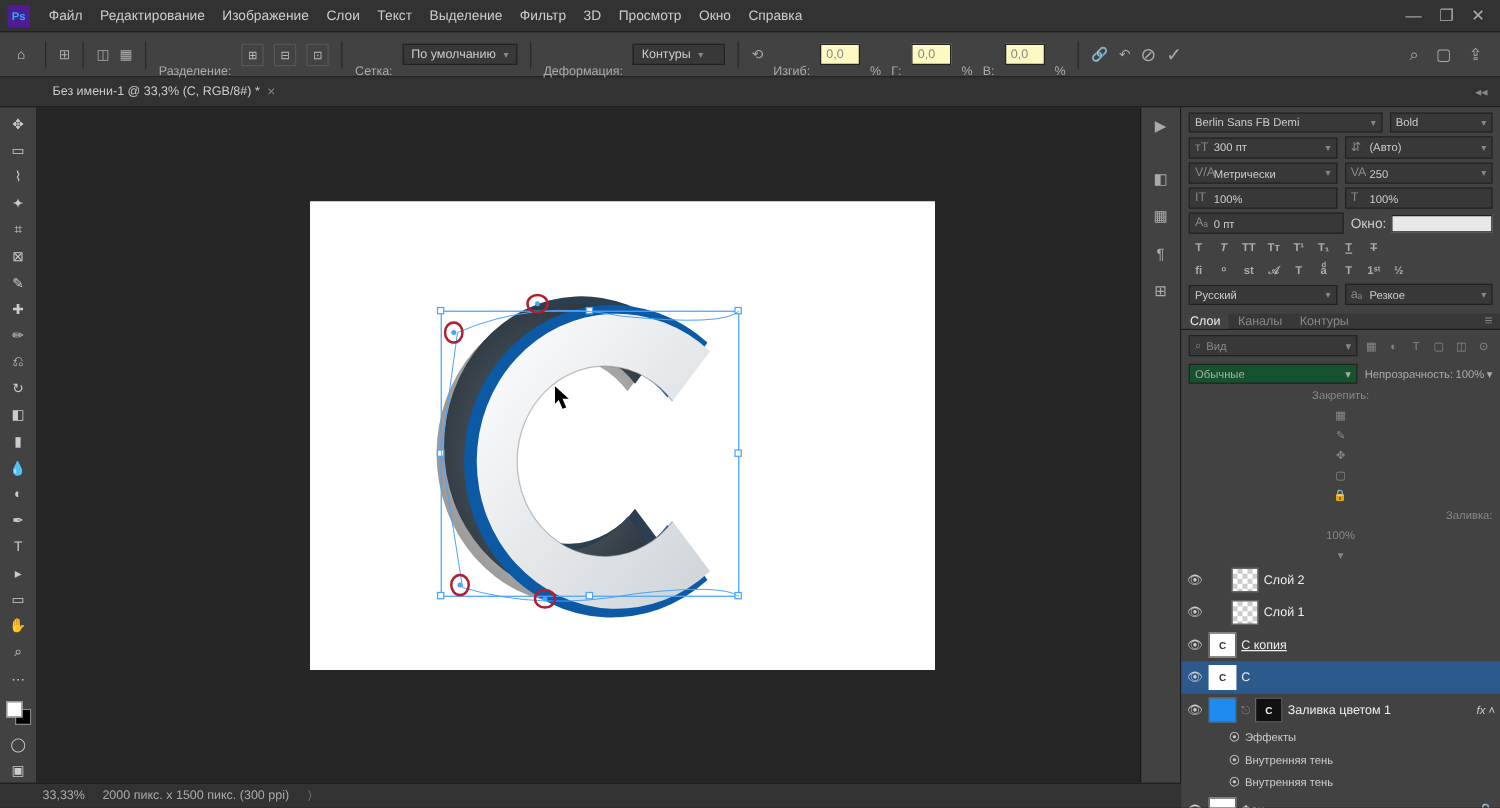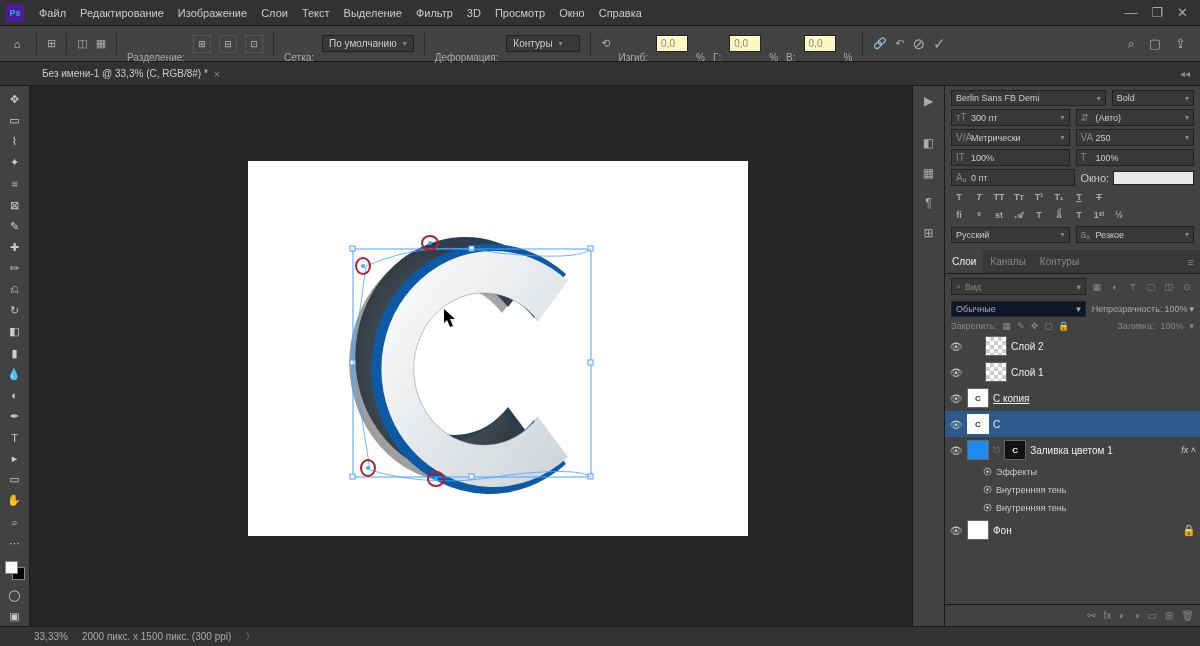--- a/index.html
+++ b/index.html
@@ -65,23 +65,23 @@
 .char-toggles { display: flex; gap: 4px; margin-top: 4px; }
 .char-toggles .tog { width: 16px; height: 14px; display: flex; align-items: center; justify-content: center; font-size: 9px; font-weight: bold; color: #aaa; cursor: pointer; }
 
 
 .layers-panel { flex: 1; background: #424242; display: flex; flex-direction: column; }
 .layers-search { padding: 4px 6px; display: flex; gap: 4px; align-items: center; }
 .layers-search .search-field { flex: 1; background: #383838; border: 1px solid #222; padding: 2px 4px; display: flex; align-items: center; gap: 4px; color: #888; font-size: 9px; }
 .layers-search .filter-icons { display: flex; gap: 4px; }
 .layers-search .filter-icons span { width: 14px; height: 14px; display: flex; align-items: center; justify-content: center; color: #888; font-size: 9px; }
 .layers-opts { display: flex; padding: 2px 6px; gap: 6px; align-items: center; font-size: 9px; color: #aaa; }
-.layers-opts .blend { flex: 1; background: #0f172a; border: 1px solid #222; padding: 2px 4px; display: flex; }
+.layers-opts .blend { flex: 1; background: #14532d; border: 1px solid #222; padding: 2px 4px; display: flex; }
 .layers-opts .opac { display: flex; align-items: center; gap: 2px; }
-.layers-lock { display: flex; padding: 2px 6px; gap: 6px; align-items: center; font-size: 9px; color: #888; }
+.layers-lock { display: flex; padding: 2px 6px; gap: 6px; align-items: center; font-size: 9px; color: #888; flex-direction: column; }
 .layers-list { flex: 1; overflow-y: auto; }
 .layer-row { display: flex; align-items: center; height: 26px; padding: 0 4px; gap: 4px; cursor: pointer; }
 .layer-row.selected { background: #2d5a8c; }
 .layer-row .eye { width: 14px; text-align: center; color: #ccc; font-size: 10px; }
 .layer-row .thumb { width: 22px; height: 20px; background: #fff; border: 1px solid #666; display: flex; align-items: center; justify-content: center; font-size: 8px; color: #333; }
 .layer-row .thumb.checker { background: repeating-conic-gradient(#ccc 0 25%, #fff 0 50%) 0 0/8px 8px; }
 .layer-row .thumb.blue { background: #1d8bf0; }
 .layer-row .lname { flex: 1; font-size: 10px; color: #eee; }
 .layer-row .indent { width: 14px; }
 .layer-sub { display: flex; align-items: center; height: 18px; padding-left: 38px; gap: 4px; font-size: 9px; color: #ccc; }

